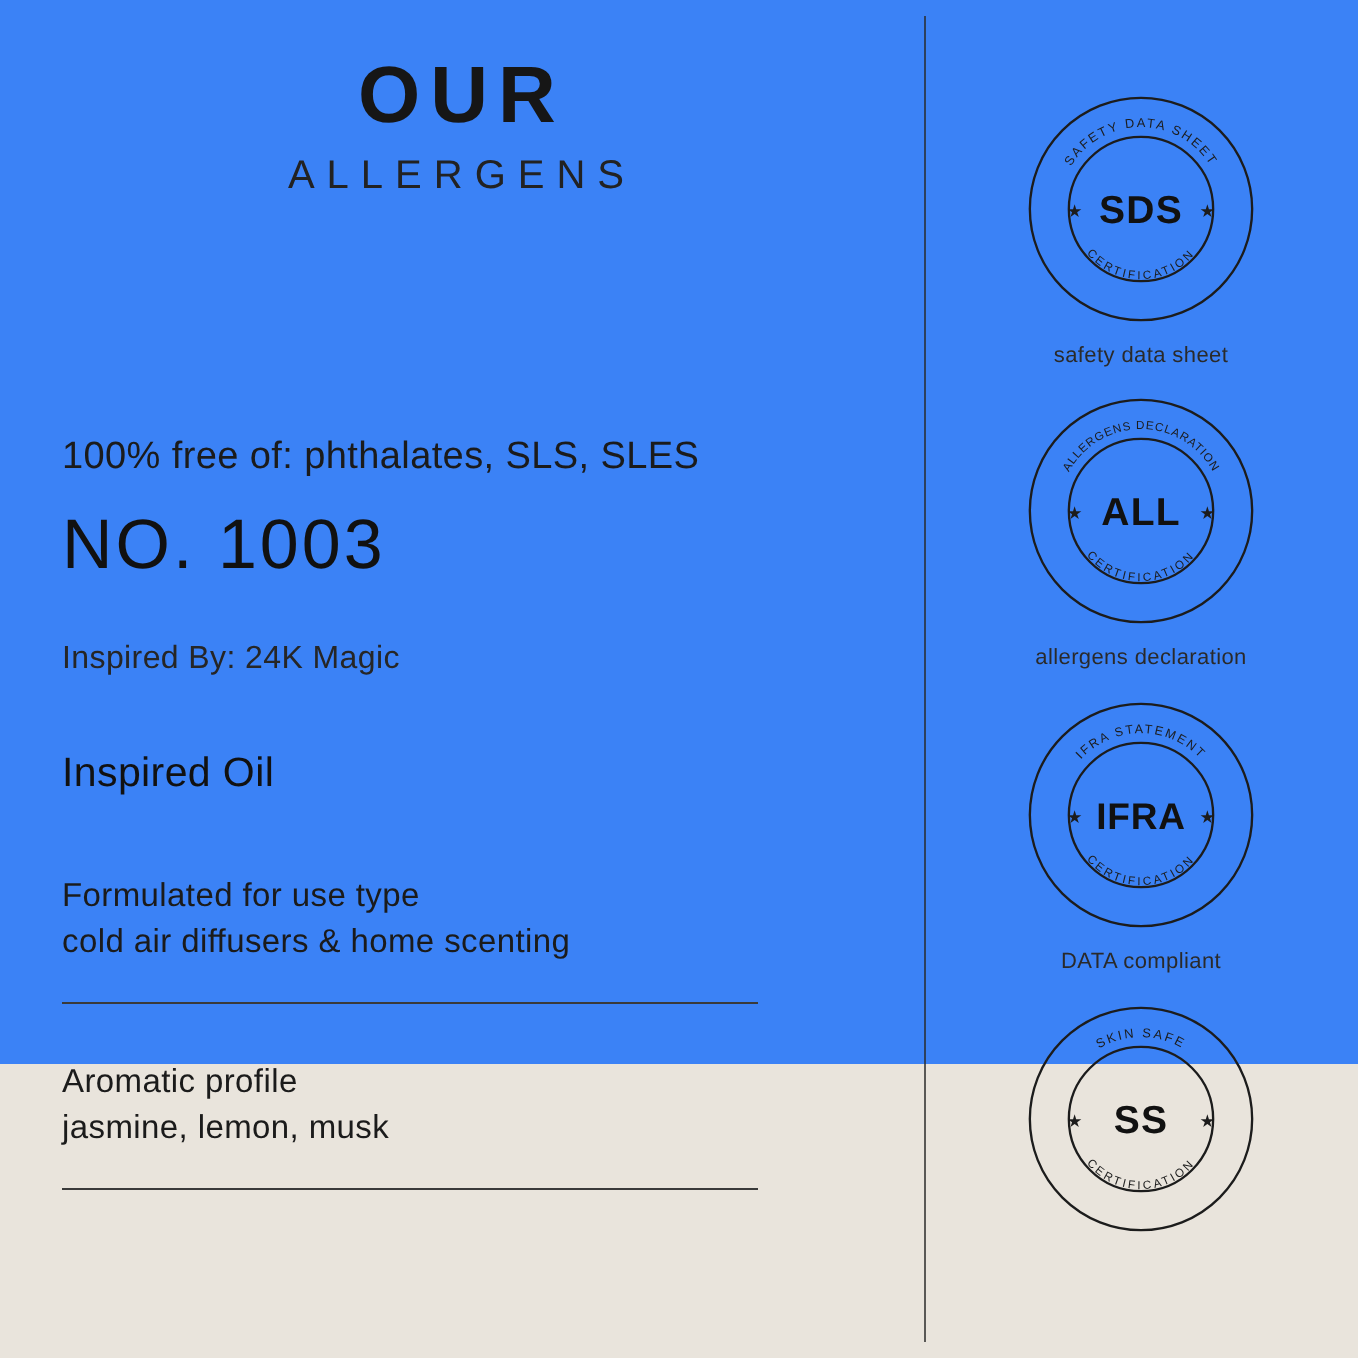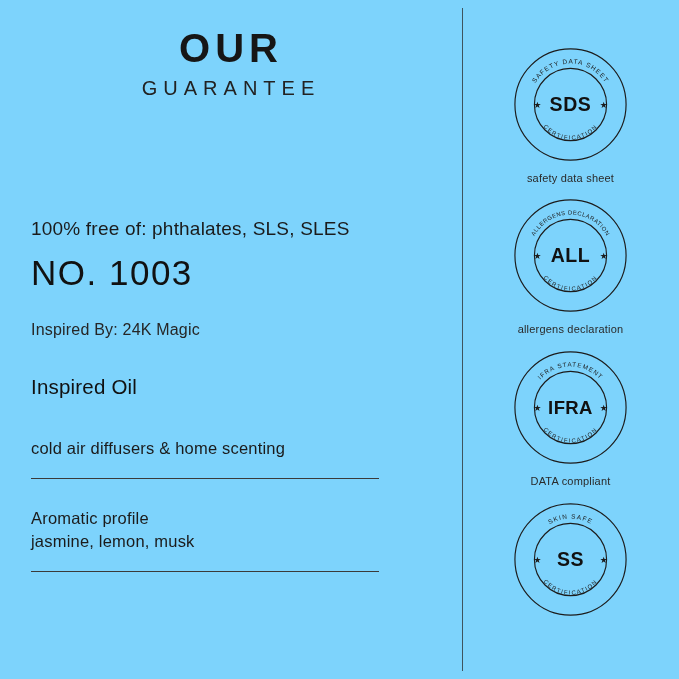--- a/index.html
+++ b/index.html
@@ -10,22 +10,22 @@
     width: 679px;
     height: 679px;
     background: #e9e4dc;
     font-family: "Liberation Sans", sans-serif;
     color: #1c1c1c;
     overflow: hidden;
   }
   .page {
     position: relative;
     width: 679px;
-    height: 679px;
-    background: #7dd3fc;
+    height: 532px;
+    background: #3b82f6;
     box-sizing: border-box;
   }
 
   
   .divider {
     position: absolute;
     left: 462px;
     top: 8px;
     width: 1px;
     height: 663px;
@@ -150,34 +150,35 @@
 <body>
 
 <div class="page">
 
   <div class="divider"></div>
 
   <div class="left">
 
     <div class="heading-block">
       <div class="heading-main">OUR</div>
-      <div class="heading-sub">GUARANTEE</div>
+      <div class="heading-sub">ALLERGENS</div>
     </div>
 
     <div class="details">
 
       <div class="free-of">100% free of: phthalates, SLS, SLES</div>
 
       <div class="product-no">NO. 1003</div>
 
       <div class="inspired">Inspired By: 24K Magic</div>
 
       <div class="product-type">Inspired Oil</div>
 
       <div class="field-group">
+        <div class="field-label">Formulated for use type</div>
         <div class="field-value wide">cold air diffusers &amp; home scenting</div>
       </div>
 
       <div class="field-group">
         <div class="field-label">Aromatic profile</div>
         <div class="field-value">jasmine, lemon, musk</div>
       </div>
 
     </div>
   </div>

